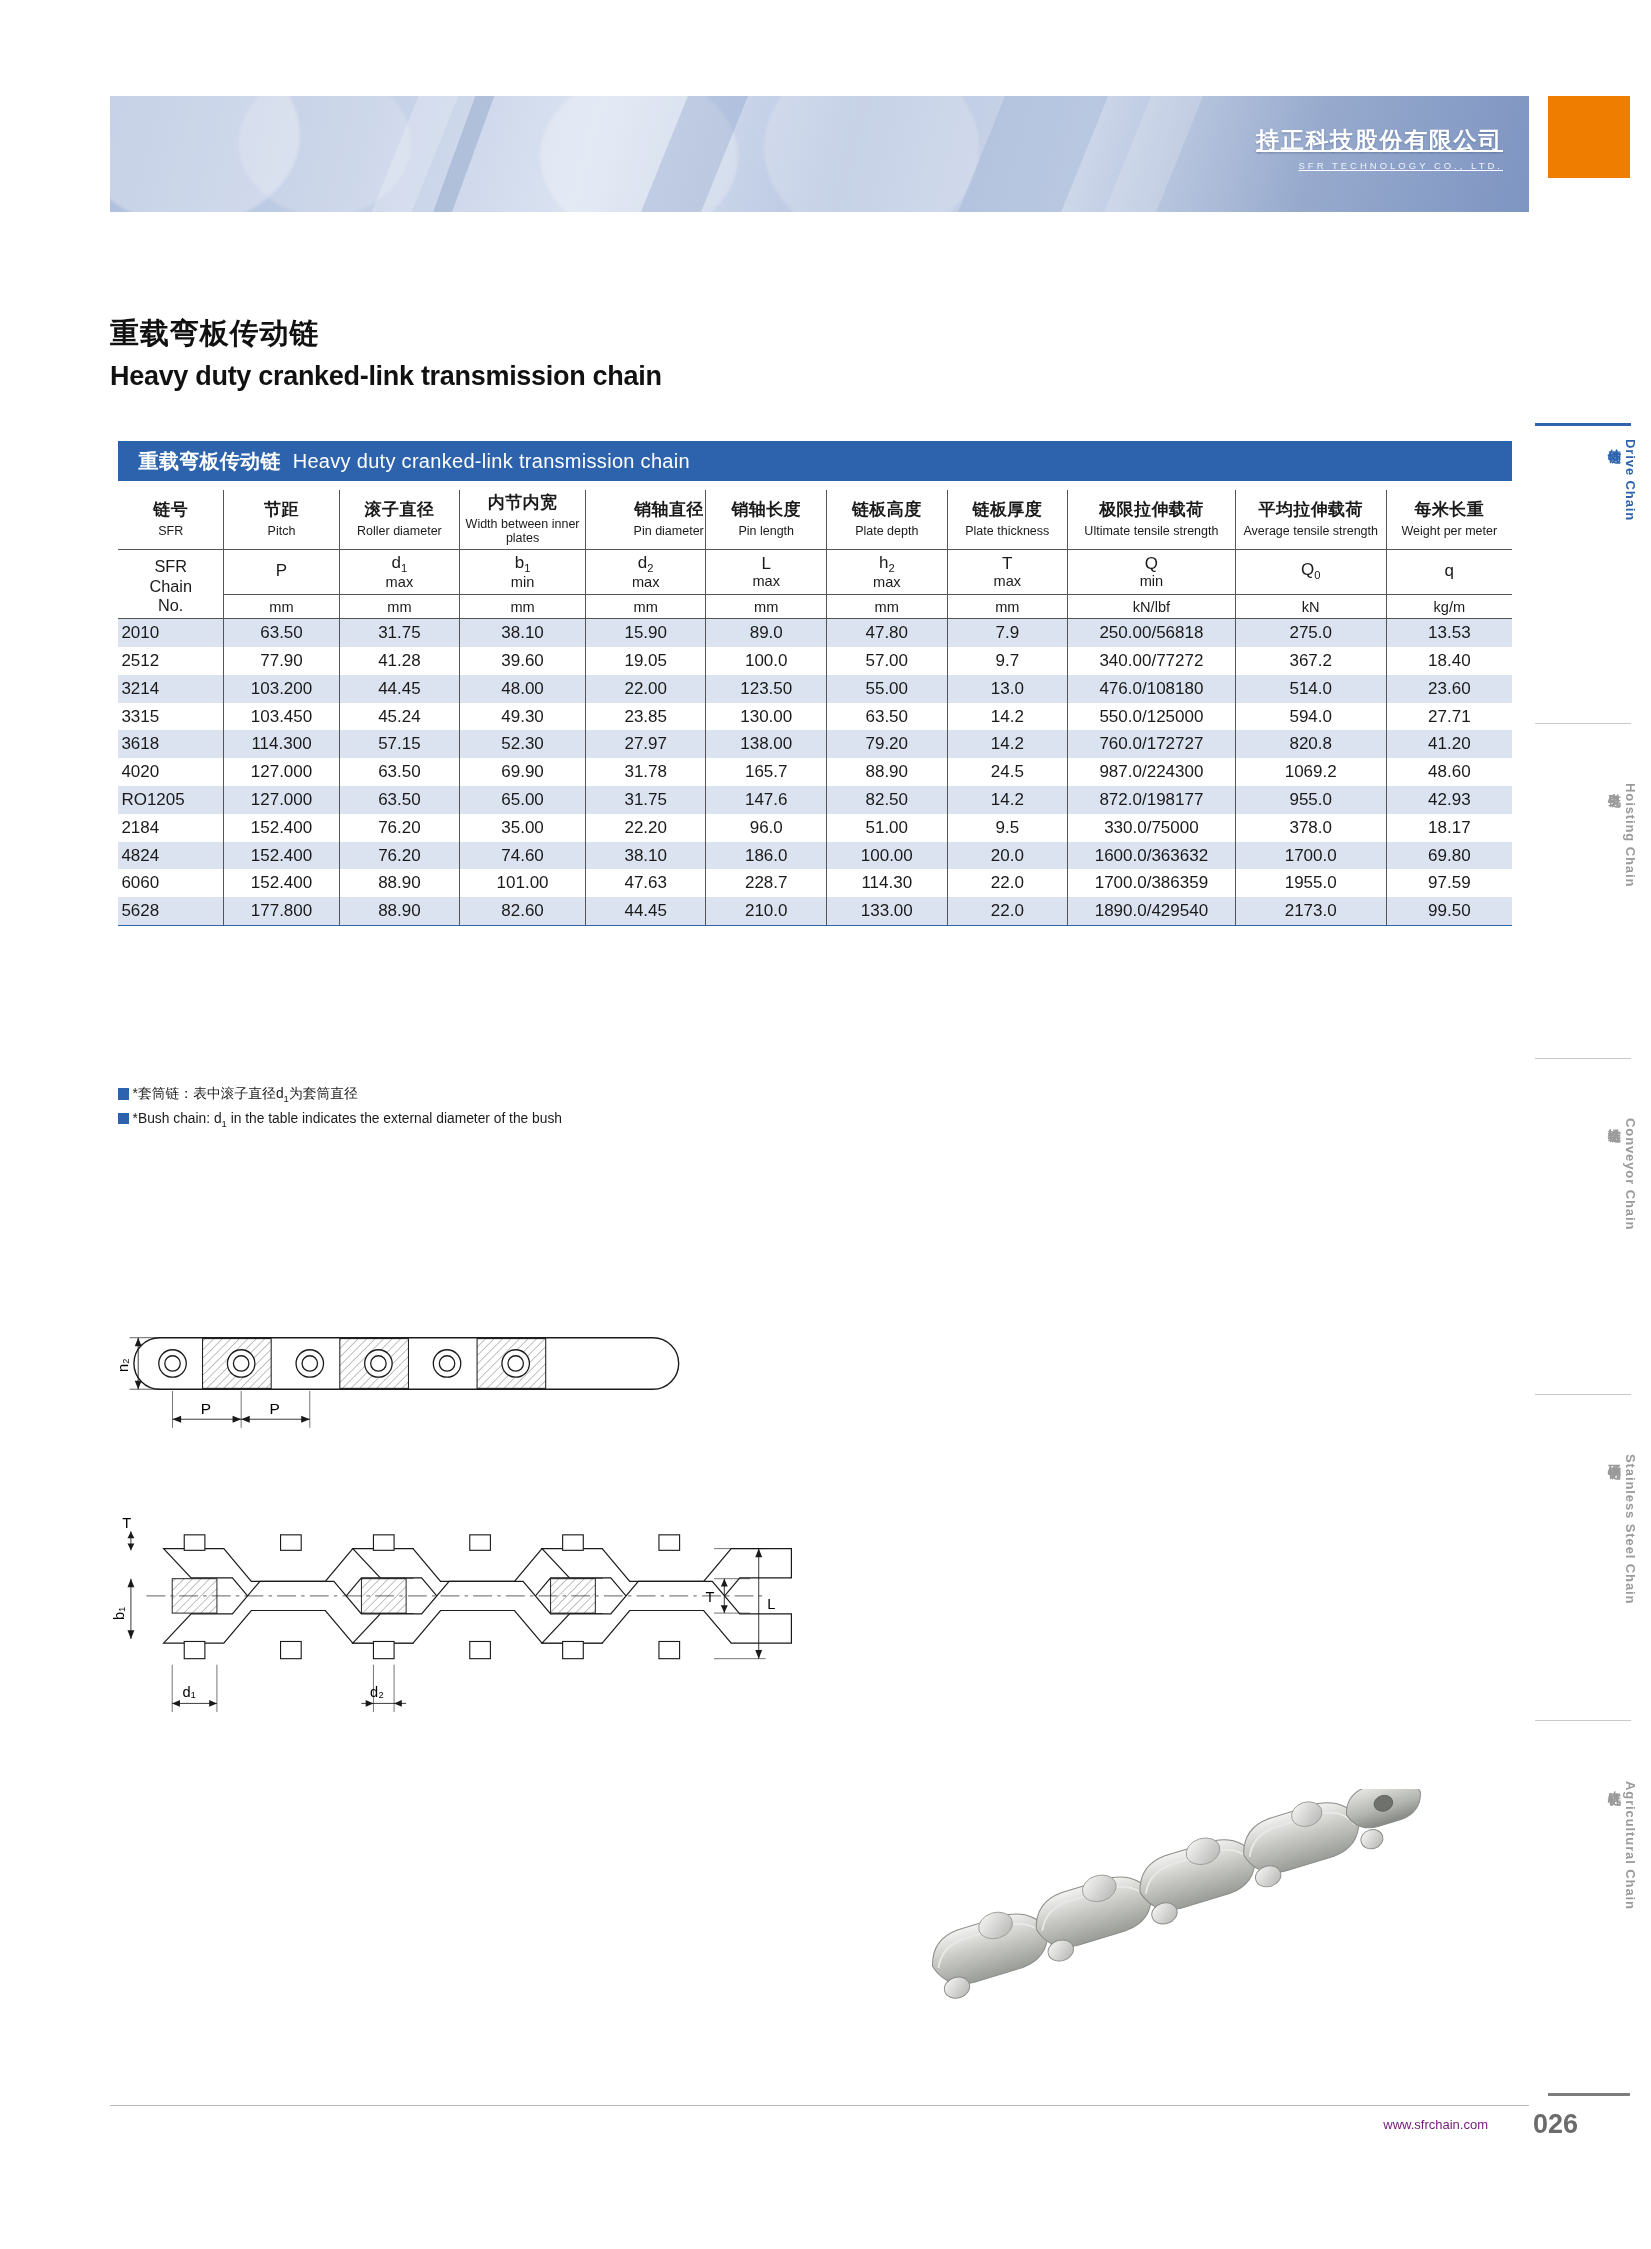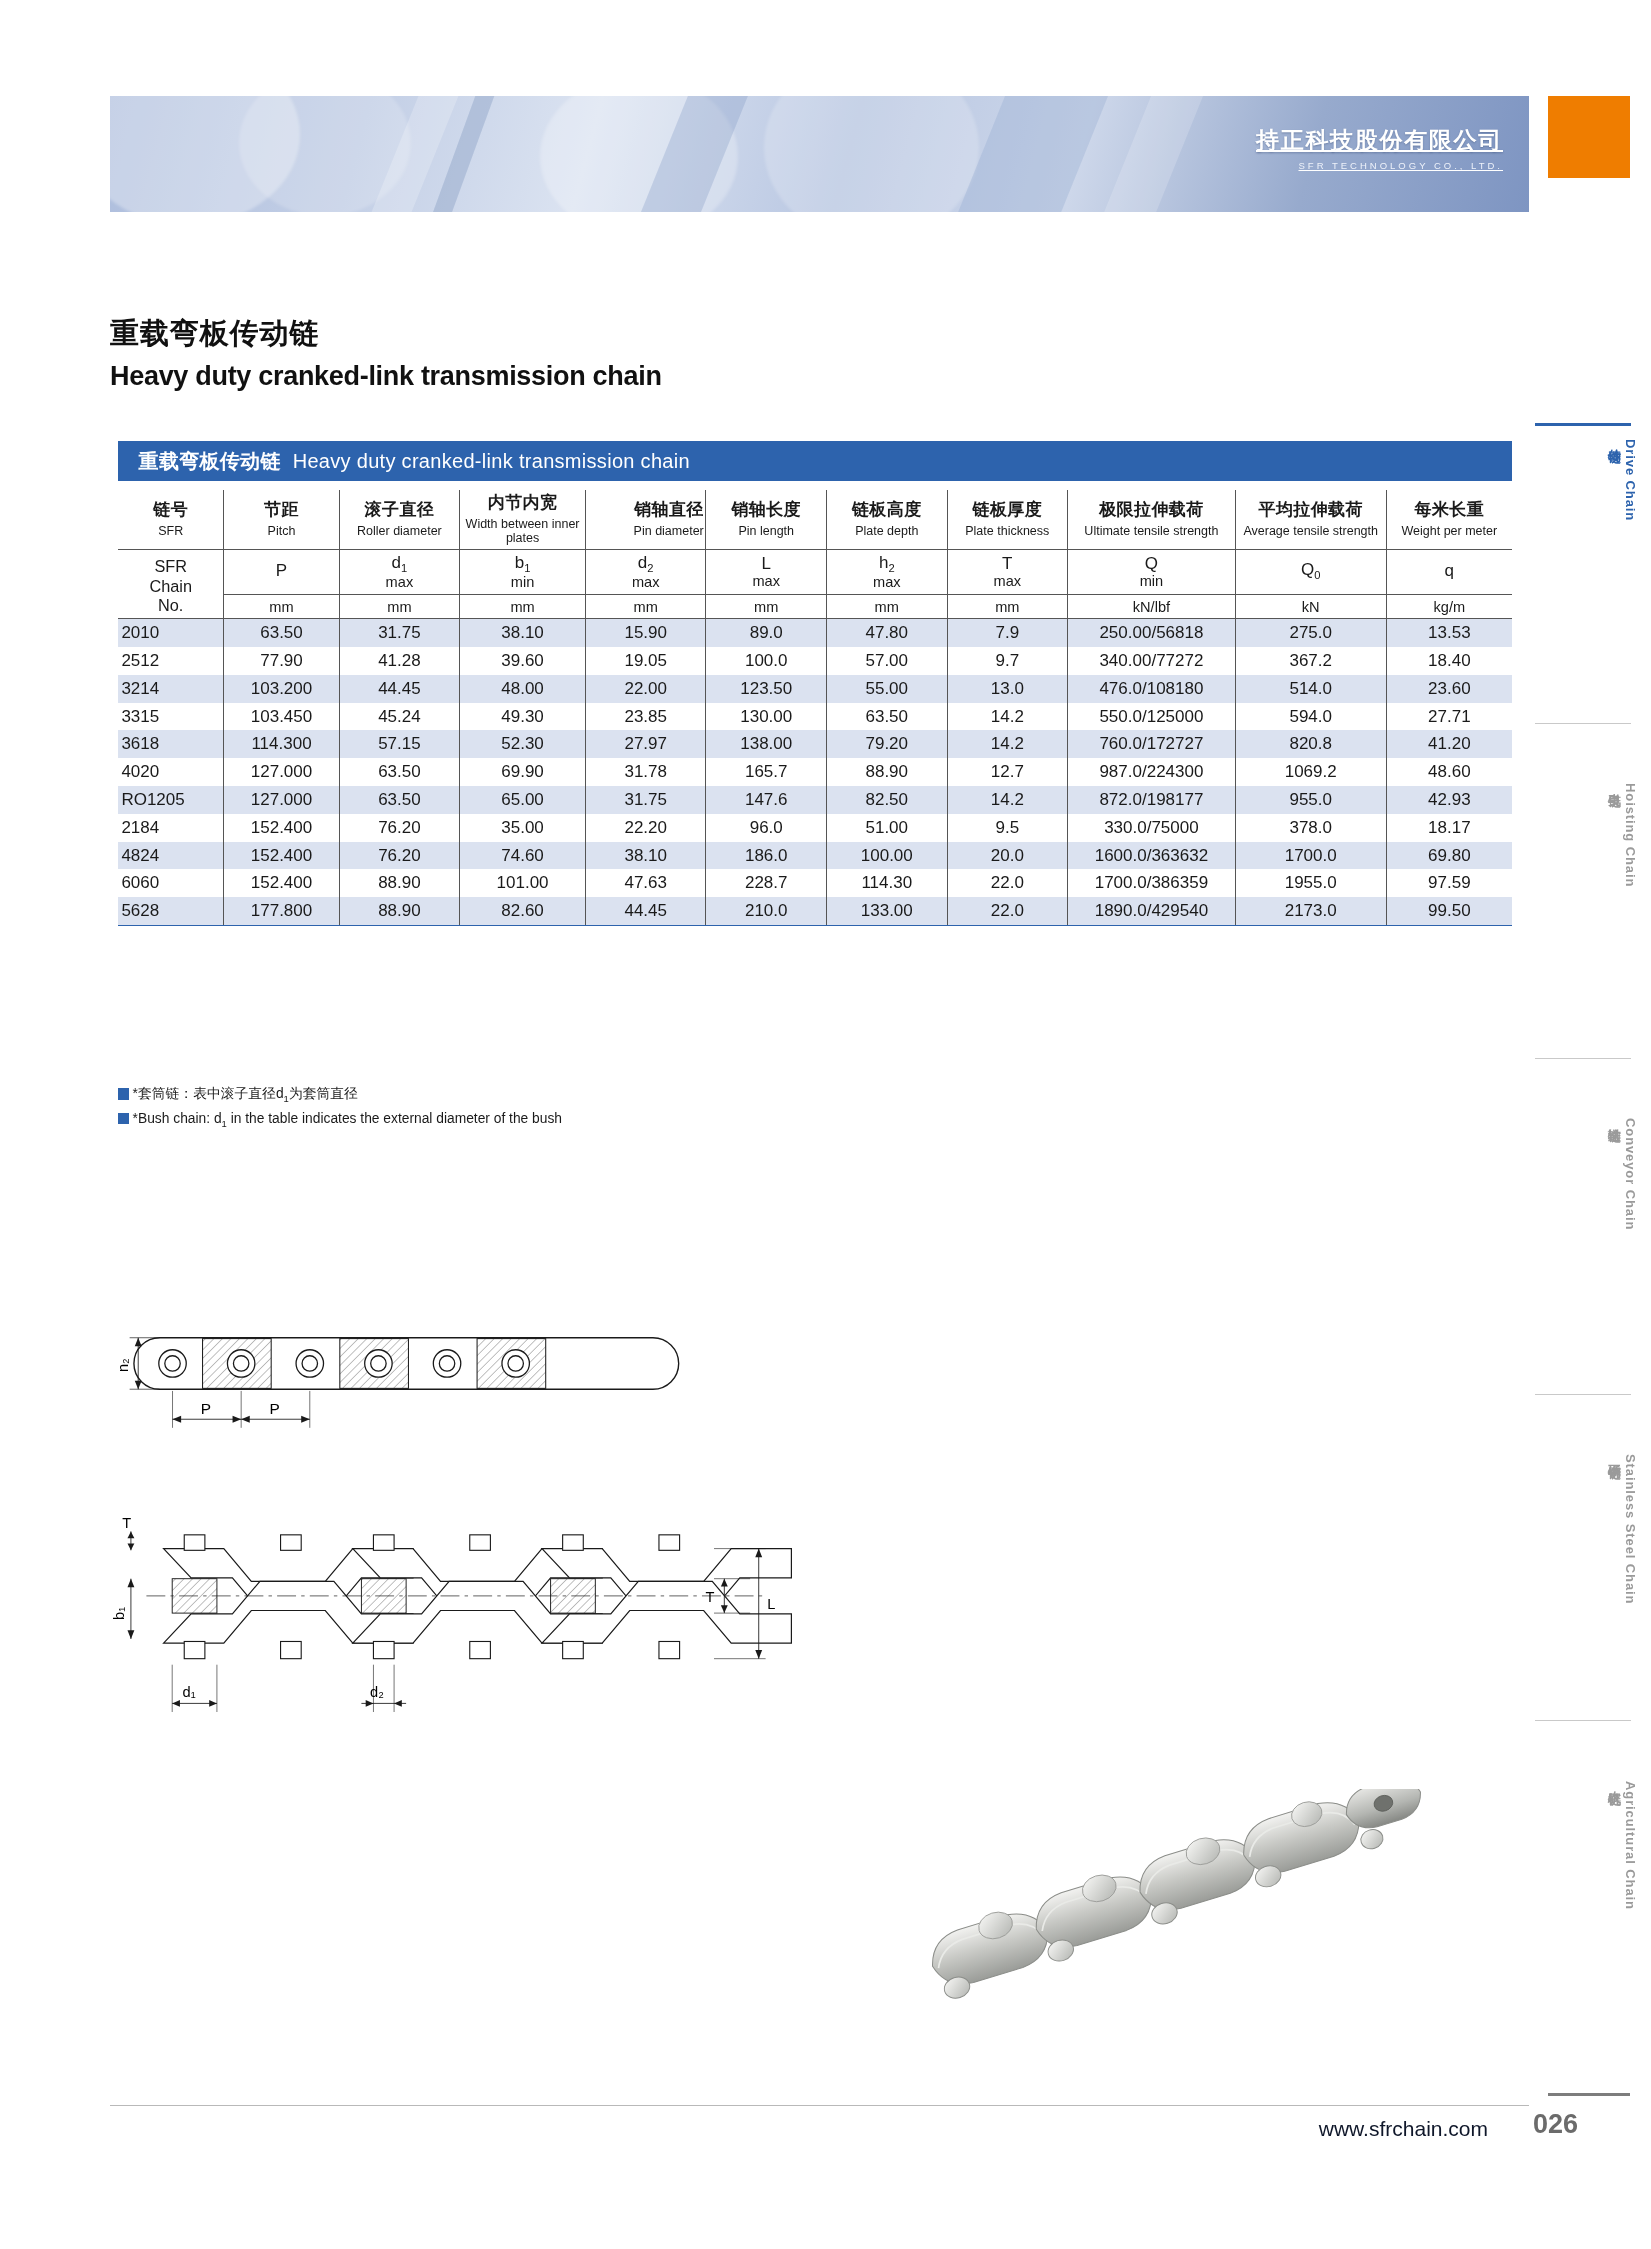--- a/index.html
+++ b/index.html
@@ -137,21 +137,21 @@
   .side-rule { position:absolute; left:0; width:96px; height:0.9px; background:#c9c9c9; }
   #side-top-rule { position:absolute; left:1535px; top:423px; width:96px; height:2.6px; background:#2d63ad; }
 
   
   #fig-top { position:absolute; left:120px; top:1312px; }
   #fig-side { position:absolute; left:112px; top:1497px; }
   #photo { position:absolute; left:912px; top:1789px; }
 
   
   #footer-rule { position:absolute; left:110px; top:2105px; width:1419px; height:0.9px; background:#b9b9b9; }
-  #footer-url { position:absolute; right:163px; top:2117px; font-size:21px; color:#0f172a; }
+  #footer-url { position:absolute; right:163px; top:2117px; font-size:13px; color:#701a75; }
   #page-no { position:absolute; right:73px; top:2109px; font-size:27px; font-weight:bold; color:#6b6b6b; }
   #footer-tab { position:absolute; left:1548px; top:2093px; width:82px; height:3.4px; background:#7d7d7d; }
 </style>
 </head>
 <body>
 
 <div id="banner">
   <div class="blob" style="left:-34px; top:-52px; width:224px; height:181px;"></div>
   <div class="blob" style="left:129px; top:-26px; width:172px; height:146px; background:rgba(255,255,255,.18);"></div>
   <div class="streak" style="left:284px; top:-17px; width:40px; height:155px;"></div>
@@ -366,21 +366,21 @@
         <td>41.20</td>
       </tr>
       <tr>
         <td>4020</td>
         <td>127.000</td>
         <td>63.50</td>
         <td>69.90</td>
         <td>31.78</td>
         <td>165.7</td>
         <td>88.90</td>
-        <td>12.7</td>
+        <td>24.5</td>
         <td>987.0/224300</td>
         <td>1069.2</td>
         <td>48.60</td>
       </tr>
       <tr class="alt">
         <td>RO1205</td>
         <td>127.000</td>
         <td>63.50</td>
         <td>65.00</td>
         <td>31.75</td>

